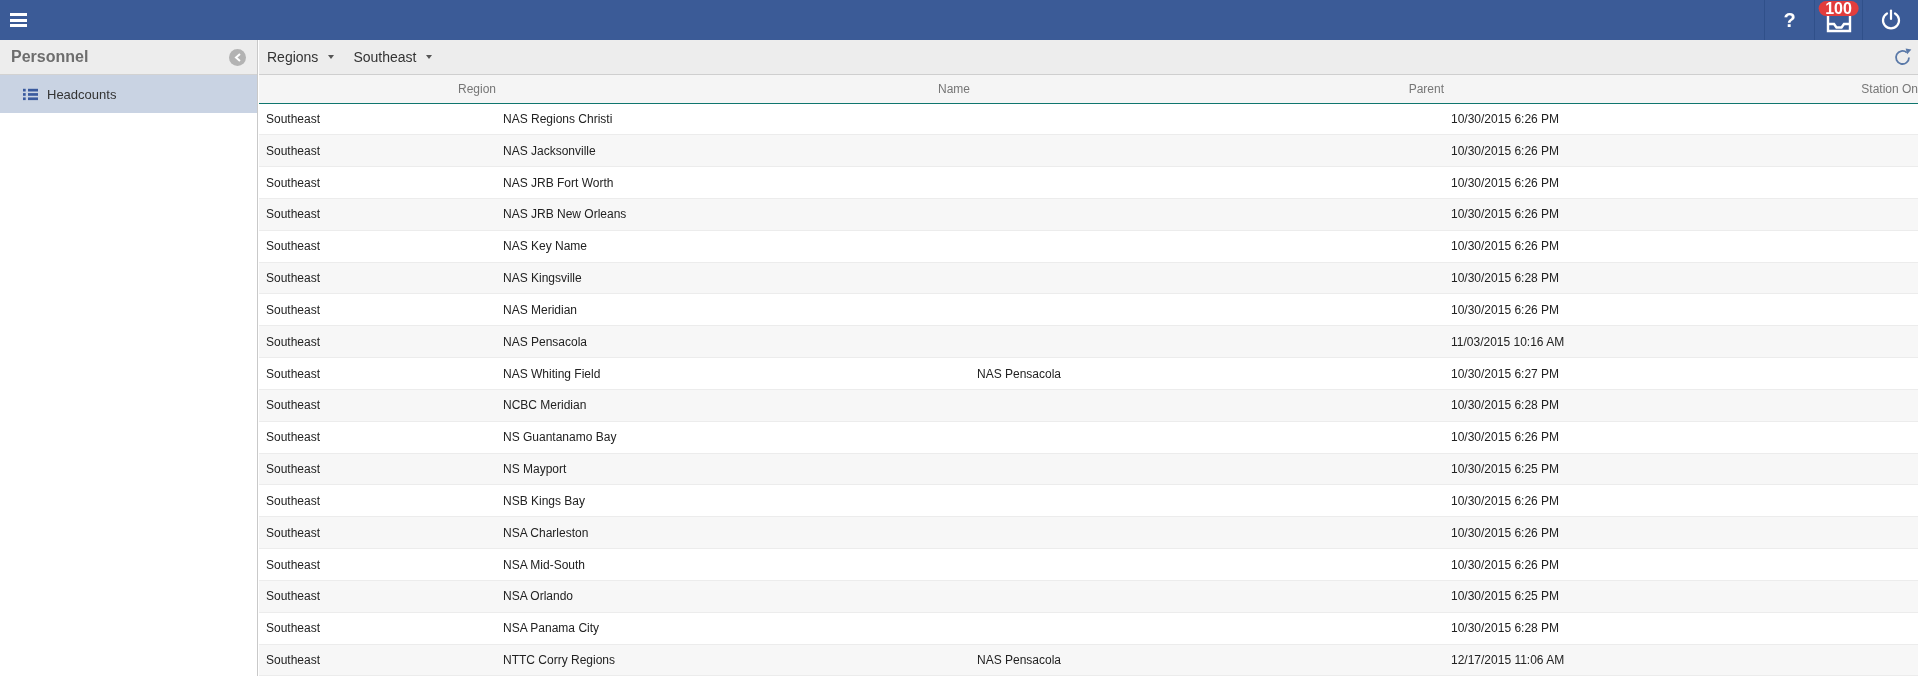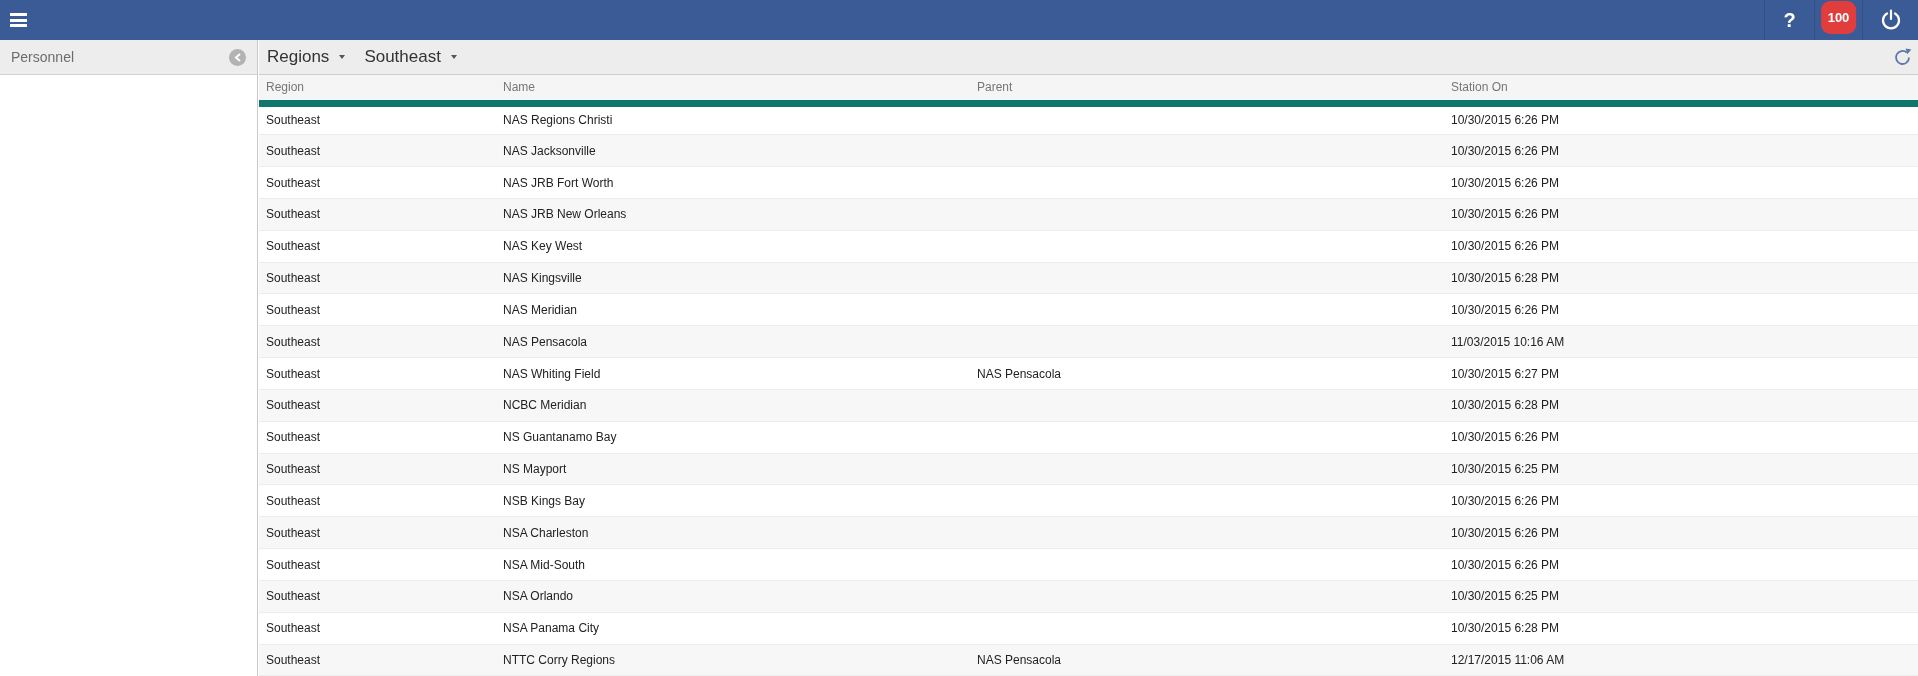--- a/index.html
+++ b/index.html
@@ -16,64 +16,64 @@
   .topbar-right { display: flex; height: 100%; }
   .topbar-btn {
     position: relative; display: flex; align-items: center; justify-content: center;
     height: 100%; border-left: 1px solid #30508a; color: #fff; cursor: pointer;
   }
   .btn-help { width: 50px; font-size: 20px; font-weight: bold; }
   .btn-inbox { width: 48px; }
   .btn-power { width: 56px; }
   .badge {
     position: absolute; top: 1px; left: 50%; transform: translateX(-50%);
-    background: #e23d3d; color: #fff; font-size: 13px; font-weight: bold;
-    padding: 10px 7px; border-radius: 9px; line-height: 13px; z-index: 2;
+    background: #e23d3d; color: #fff; font-size: 16px; font-weight: bold;
+    padding: 1px 7px; border-radius: 9px; line-height: 13px; z-index: 2;
   }
 
   
   .sidebar {
     position: absolute; top: 40px; left: 0; width: 258px; bottom: 0;
     background: #fff; border-right: 1px solid #c9c9c9;
   }
   .sidebar-header {
     height: 35px; background: #ededed; border-bottom: 1px solid #d2d2d2;
     display: flex; align-items: center; justify-content: space-between; padding: 0 11px;
   }
-  .sidebar-title { color: #6d6d6d; font-weight: normal; font-size: 14px; text-align: right; }
+  .sidebar-title { color: #6d6d6d; font-weight: bold; font-size: 16px; text-align: right; }
   .collapse-btn {
     width: 17px; height: 17px; border-radius: 50%; background: #b3b3b3;
     display: flex; align-items: center; justify-content: center; cursor: pointer;
   }
   .sidebar-item {
     height: 38px; display: flex; align-items: center; gap: 9px;
     padding-left: 23px; font-size: 13px; color: #333; cursor: pointer;
   }
   .sidebar-item.selected { background: #c9d3e3; }
 
   
   .content { position: absolute; top: 40px; left: 259px; right: 0; bottom: 0; }
   .toolbar {
     height: 35px; background: #ededed; border-bottom: 1px solid #cfcfcf;
     display: flex; align-items: center; padding-left: 8px; position: relative;
   }
-  .filter { display: flex; align-items: center; font-size: 17px; color: #333; cursor: pointer; margin-right: 19px; }
+  .filter { display: flex; align-items: center; font-size: 14px; color: #333; cursor: pointer; margin-right: 19px; }
   .caret {
     width: 0; height: 0; margin-left: 10px;
     border-left: 3.5px solid transparent; border-right: 3.5px solid transparent;
     border-top: 4.5px solid #555;
   }
   .refresh-btn { position: absolute; right: 6px; top: 0; bottom: 0; display: flex; align-items: center; cursor: pointer; }
 
   
   table.grid { width: 100%; border-collapse: collapse; table-layout: fixed; }
   .grid th {
     height: 28px; background: #f5f5f5; color: #767676; font-weight: normal;
-    font-size: 12px; text-align: left; padding-left: 7px;
-    border-bottom: 7px solid #0f766e; cursor: pointer;
+    font-size: 12px; text-align: right; padding-left: 7px;
+    border-bottom: 1px solid #0f766e; cursor: pointer;
   }
   .grid td {
     height: 31.83px; font-size: 12px; color: #222; padding-left: 7px;
     border-bottom: 1px solid #ececec; white-space: nowrap; overflow: hidden;
   }
   .grid tr.alt td { background: #f7f7f7; }
   .col-region { width: 237px; }
   .col-name { width: 474px; }
   .col-parent { width: 474px; }
 </style>
@@ -113,20 +113,35 @@
 <aside class="sidebar">
   <div class="sidebar-header">
     <span class="sidebar-title">Personnel</span>
     <div class="collapse-btn">
       <span style="display:flex;">
         <svg width="8" height="9" viewBox="0 0 8 9">
           <polyline points="6,1 2,4.5 6,8" fill="none" stroke="#fff" stroke-width="2"></polyline>
         </svg>
       </span>
     </div>
+  </div>
+  <div class="sidebar-item selected">
+    <span style="display:flex;">
+      <svg width="15" height="13" viewBox="0 0 15 13">
+        <g fill="#3a5a9e">
+          <rect x="0" y="0.8" width="2.7" height="2.7"></rect>
+            <rect x="5" y="0.8" width="10" height="2.7"></rect>
+          <rect x="0" y="5.1" width="2.7" height="2.7"></rect>
+            <rect x="5" y="5.1" width="10" height="2.7"></rect>
+          <rect x="0" y="9.4" width="2.7" height="2.7"></rect>
+            <rect x="5" y="9.4" width="10" height="2.7"></rect>
+        </g>
+      </svg>
+    </span>
+    <span>Headcounts</span>
   </div>
 </aside>
 
 <main class="content">
   <div class="toolbar">
     <div class="filter">
       <span>Regions</span>
       <i class="caret"></i>
     </div>
     <div class="filter">
@@ -171,21 +186,21 @@
           <td>10/30/2015 6:26 PM</td>
         </tr>
         <tr class="alt">
           <td>Southeast</td>
           <td>NAS JRB New Orleans</td>
           <td></td>
           <td>10/30/2015 6:26 PM</td>
         </tr>
         <tr>
           <td>Southeast</td>
-          <td>NAS Key West</td>
+          <td>NAS Key Name</td>
           <td></td>
           <td>10/30/2015 6:26 PM</td>
         </tr>
         <tr class="alt">
           <td>Southeast</td>
           <td>NAS Kingsville</td>
           <td></td>
           <td>10/30/2015 6:28 PM</td>
         </tr>
         <tr>

